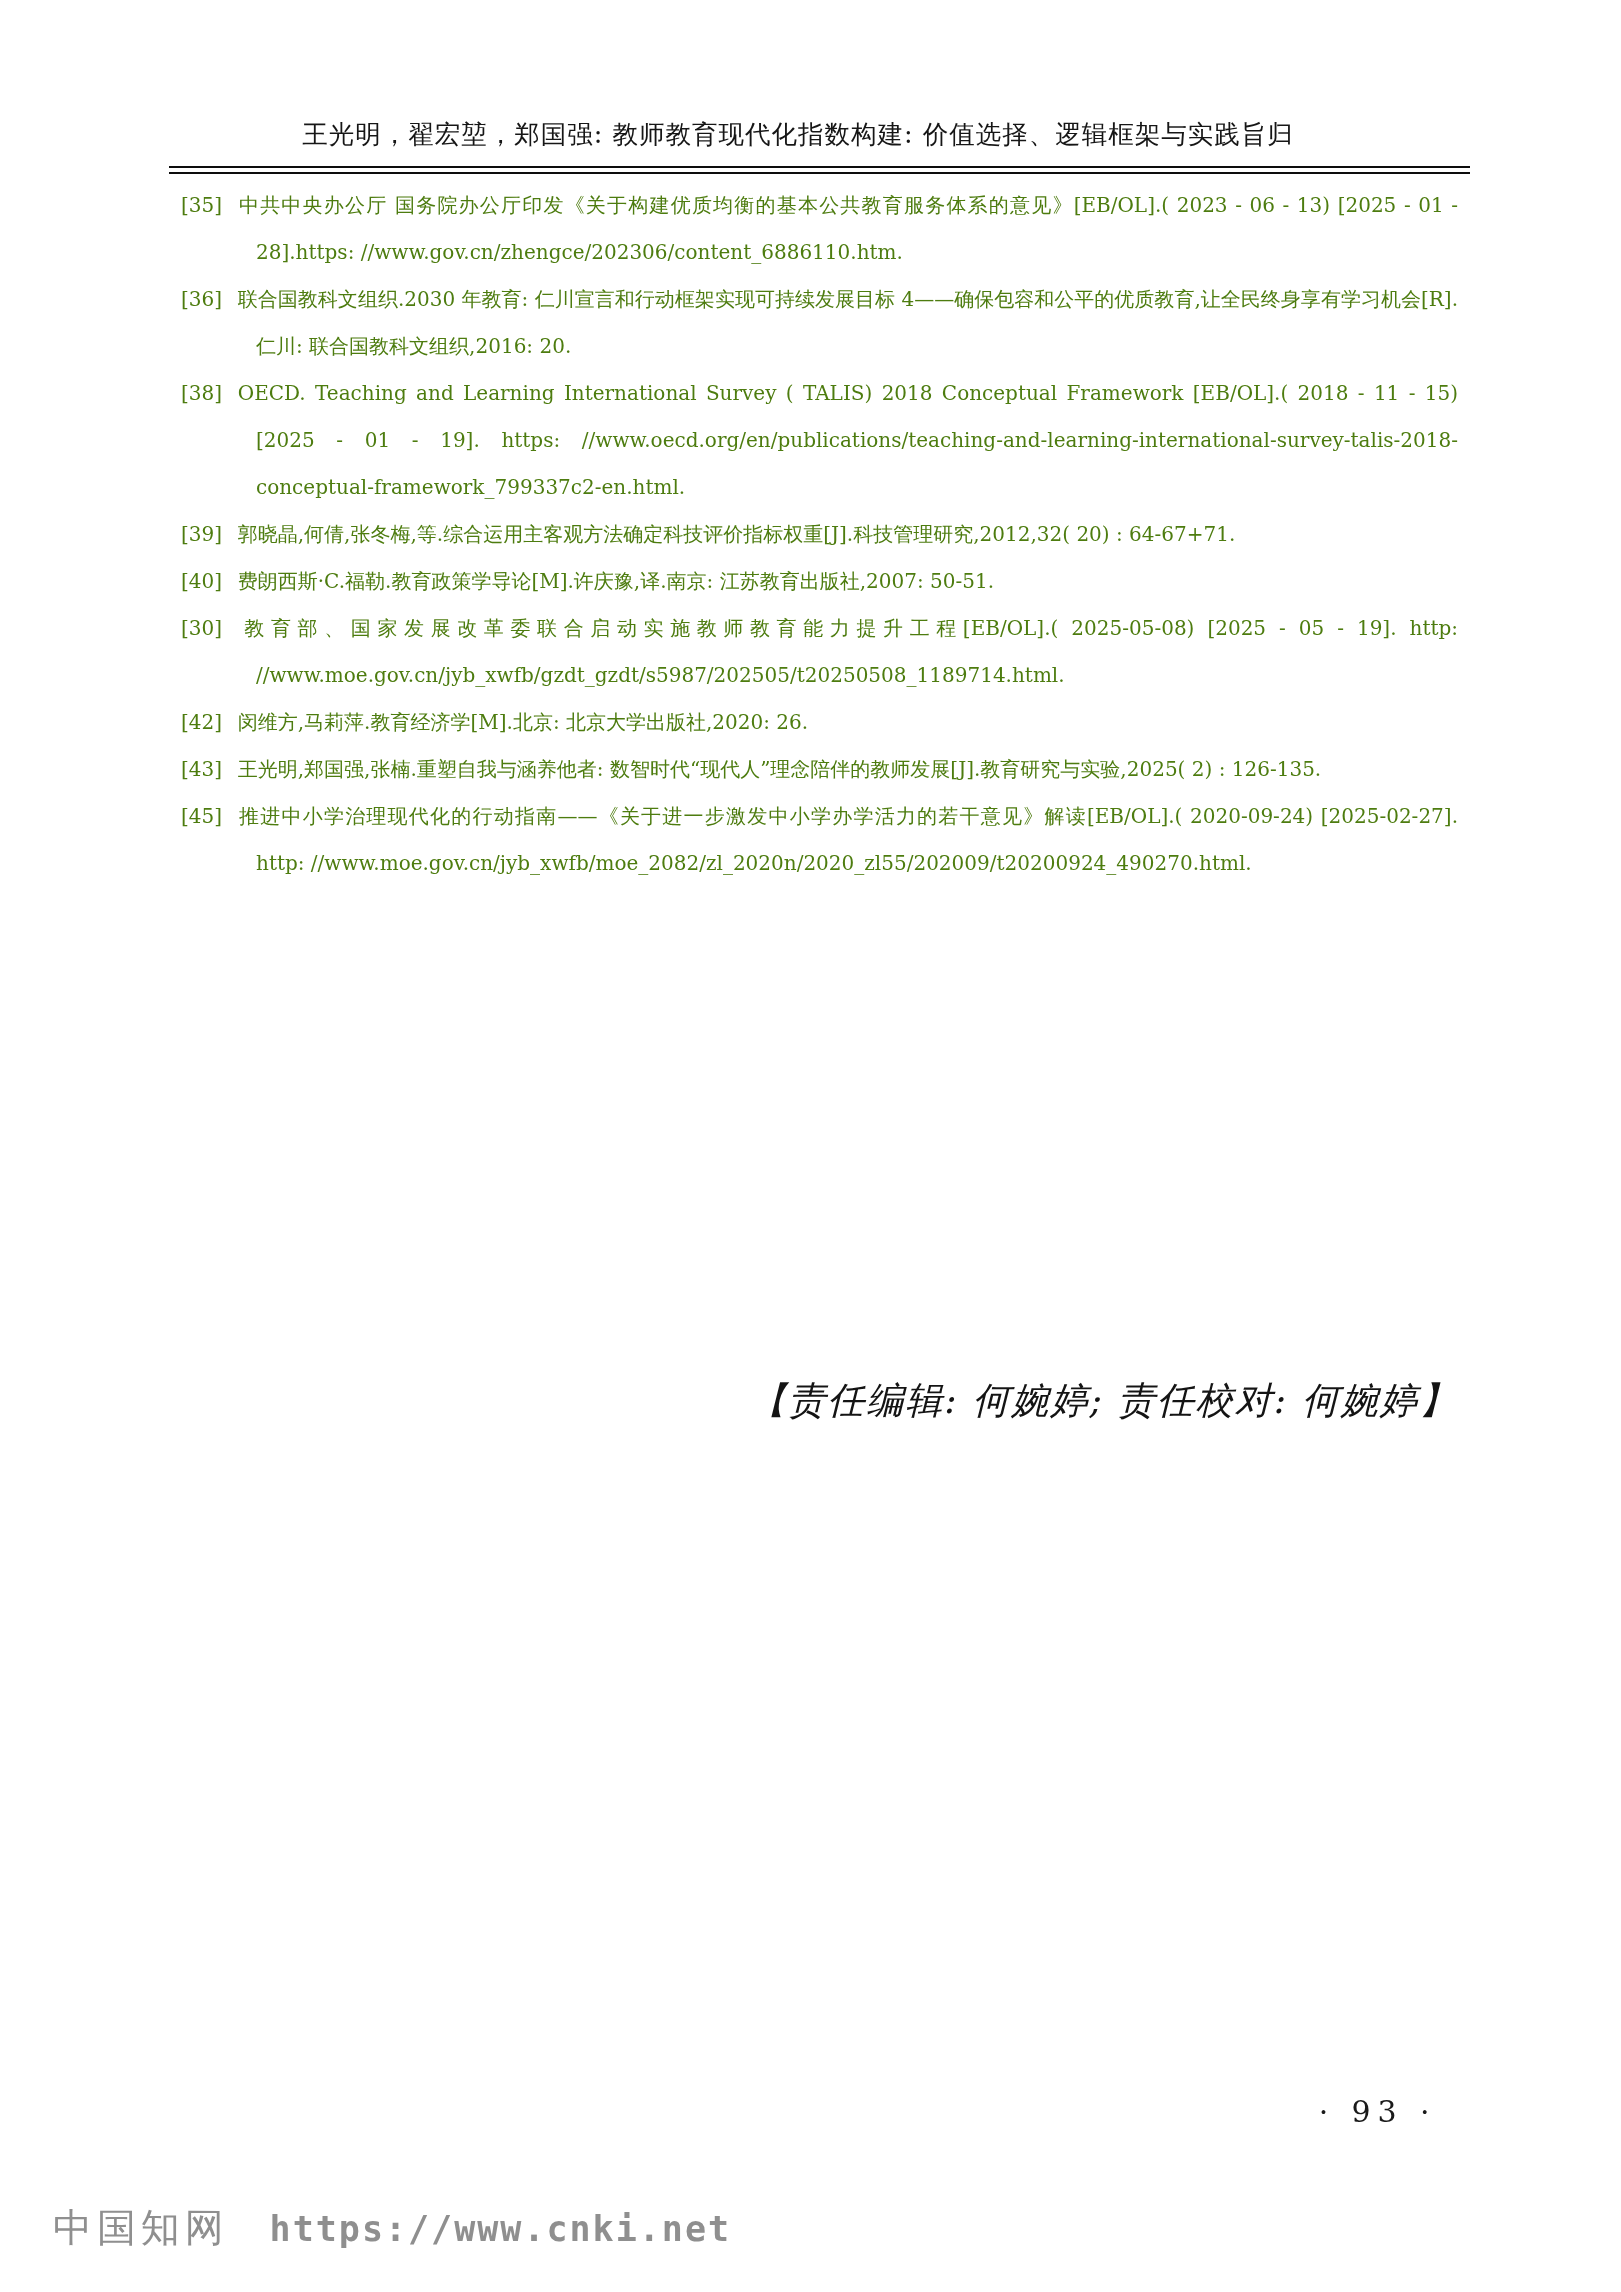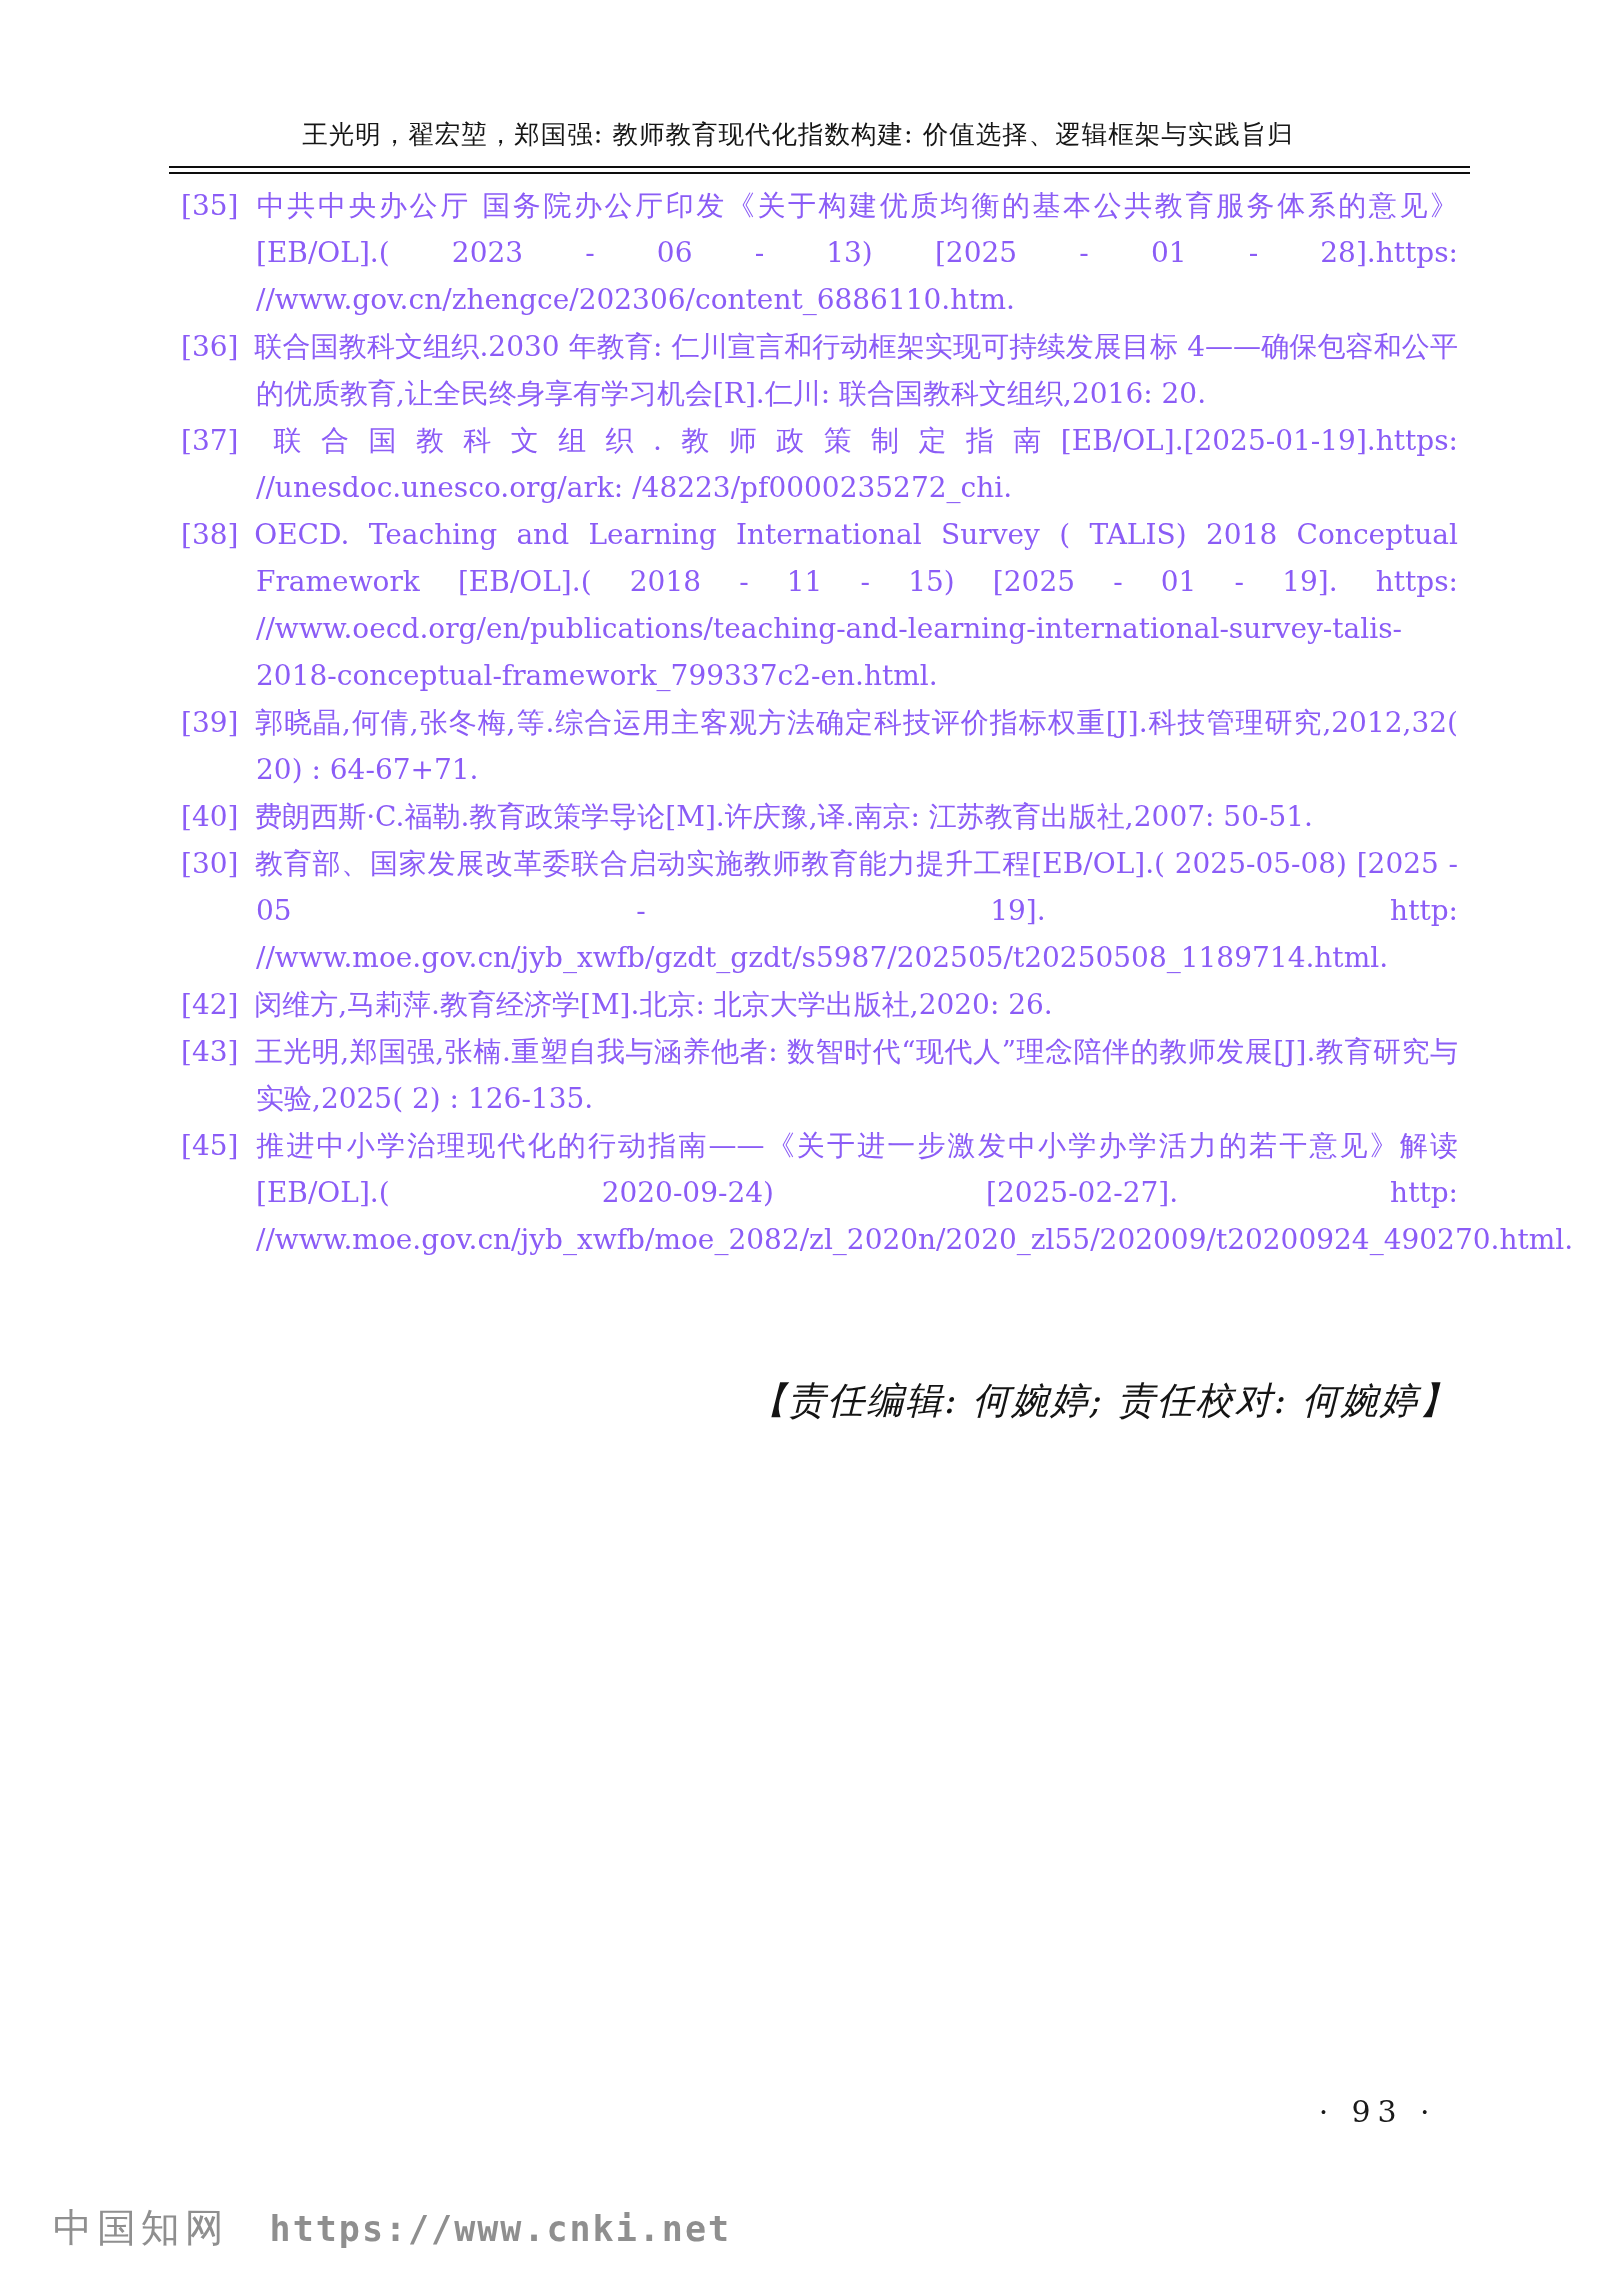--- a/index.html
+++ b/index.html
@@ -27,24 +27,24 @@
     top:166px; left:169px;
     width:1301px;
     height:3.9px;
     border-top:2.9px solid #0d0d0d;
     border-bottom:2.9px solid #0d0d0d;
   }
   .refs {
     position:absolute;
     top:182px; left:181px;
     width:1277px;
-    font-size:28px;
+    font-size:20px;
     line-height:47px;
     text-align:justify;
-    color:#8b5cf6;
+    color:#4d7c0f;
   }
   .ref {
     padding-left:75px;
     text-indent:-75px;
   }
   .ref-id { margin-right:15.7px; }
   .editor-note {
     position:absolute;
     top:1376px; left:0;
     width:1458px;
@@ -96,23 +96,20 @@
   <div class="double-rule"></div>
 
   <div class="refs">
     <div class="ref">
       <span class="ref-id">[35]</span><span class="ref-text">中共中央办公厅 国务院办公厅印发《关于构建优质均衡的基本公共教育服务体系的意见》[EB/OL].( 2023 - 06 - 13) [2025 - 01 - 28].https: //www.gov.cn/zhengce/202306/content_6886110.htm.</span>
     </div>
     <div class="ref">
       <span class="ref-id">[36]</span><span class="ref-text">联合国教科文组织.2030 年教育: 仁川宣言和行动框架实现可持续发展目标 4——确保包容和公平的优质教育,让全民终身享有学习机会[R].仁川: 联合国教科文组织,2016: 20.</span>
     </div>
     <div class="ref">
-      <span class="ref-id">[37]</span><span class="ref-text">联合国教科文组织.教师政策制定指南[EB/OL].[2025-01-19].https: //unesdoc.unesco.org/ark: /48223/pf0000235272_chi.</span>
-    </div>
-    <div class="ref">
       <span class="ref-id">[38]</span><span class="ref-text">OECD. Teaching and Learning International Survey ( TALIS) 2018 Conceptual Framework [EB/OL].( 2018 - 11 - 15) [2025 - 01 - 19]. https: //www.oecd.org/en/publications/teaching-and-learning-international-survey-talis-2018-conceptual-framework_799337c2-en.html.</span>
     </div>
     <div class="ref">
       <span class="ref-id">[39]</span><span class="ref-text">郭晓晶,何倩,张冬梅,等.综合运用主客观方法确定科技评价指标权重[J].科技管理研究,2012,32( 20) : 64-67+71.</span>
     </div>
     <div class="ref">
       <span class="ref-id">[40]</span><span class="ref-text">费朗西斯·C.福勒.教育政策学导论[M].许庆豫,译.南京: 江苏教育出版社,2007: 50-51.</span>
     </div>
     <div class="ref">
       <span class="ref-id">[30]</span><span class="ref-text">教育部、国家发展改革委联合启动实施教师教育能力提升工程[EB/OL].( 2025-05-08) [2025 - 05 - 19]. http: //www.moe.gov.cn/jyb_xwfb/gzdt_gzdt/s5987/202505/t20250508_1189714.html.</span>

